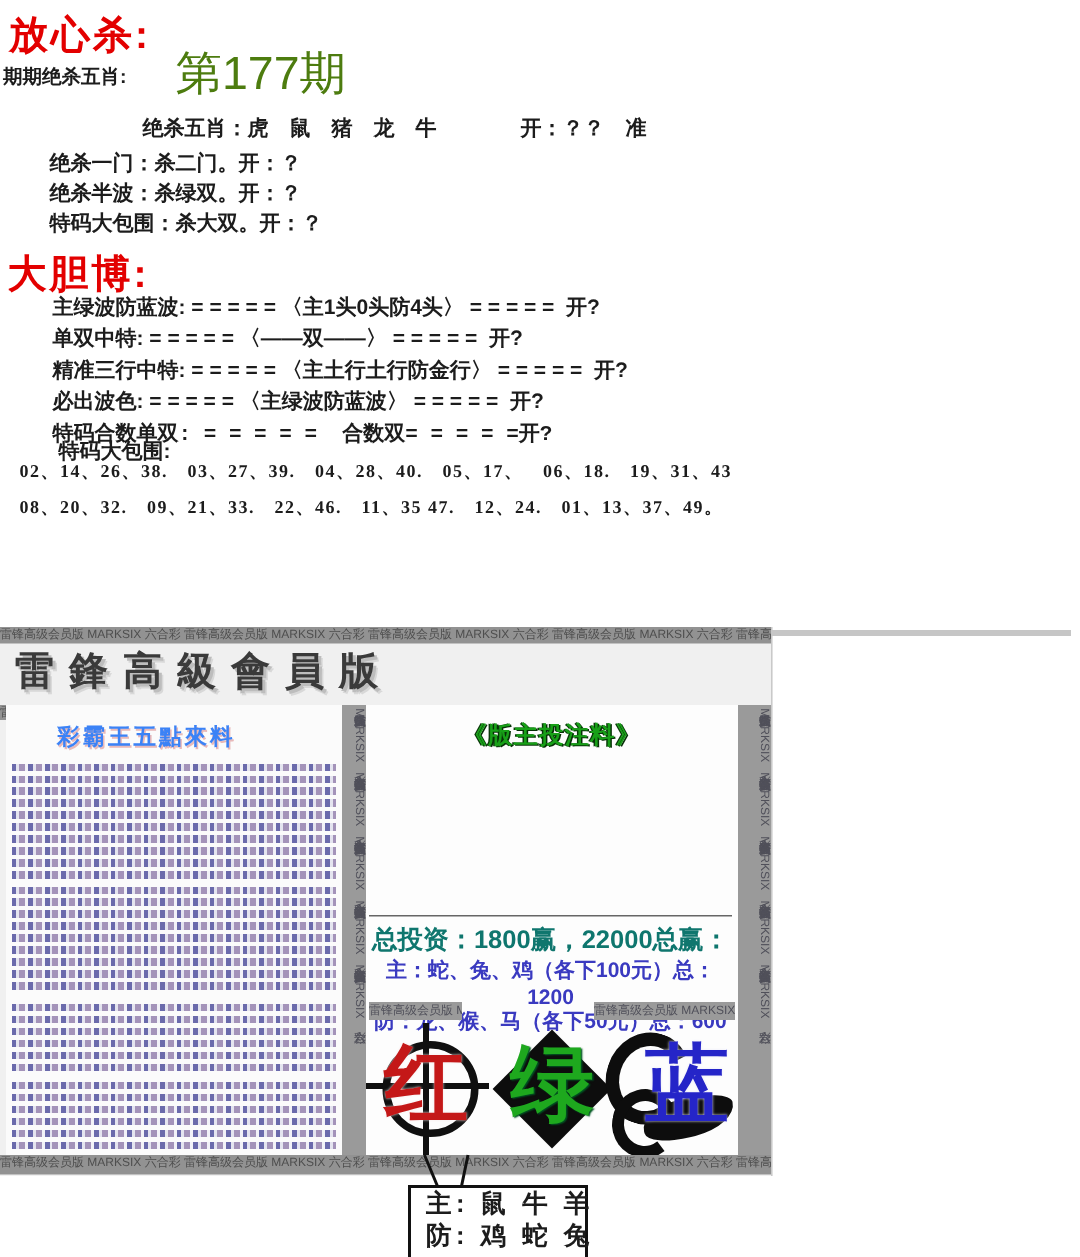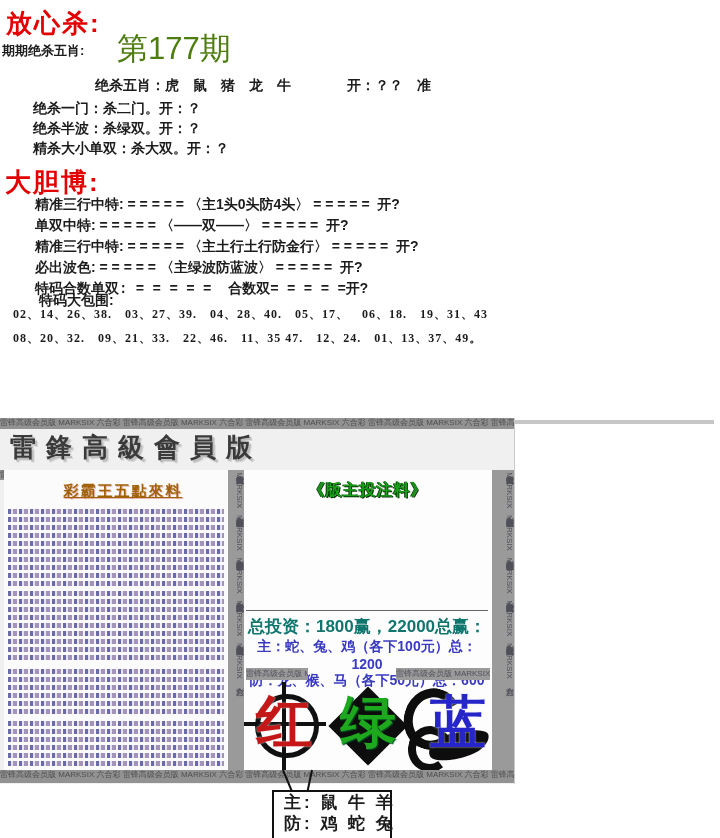--- a/index.html
+++ b/index.html
@@ -37,21 +37,21 @@
   .strip { background:#929292; color:#4e4e4e; font-size:8px; line-height:10px; overflow:hidden; white-space:nowrap; }
   .vstrip { background:#9a9a9a; color:#50505a; font-size:8px; overflow:hidden; writing-mode:vertical-rl; line-height:9px; }
   #scan-topstrip { left:0; top:0; width:514px; height:11px; }
   #scan-topline  { left:514px; top:420px; width:200px; height:4px; background:#c6c6c6; }
   #masthead { left:10px; top:12px; font-size:26px; font-weight:bold; color:#3a3a3a; letter-spacing:10px;
               text-shadow:2px 2px 0 #bdbdbd,3px 3px 0 #d8d8d8; }
   #substrip-a { left:0; top:52px; width:56px; height:10px; }
   #substrip-b { left:226px; top:52px; width:288px; height:10px; }
 
   #leftcol { left:4px; top:52px; width:224px; height:300px; background:#fbfbfb; }
-  #lc-header { left:34px; top:12px; width:170px; font-size:15px; font-weight:bold; color:#a16207; letter-spacing:2px; text-align:center; text-shadow:1px 1px 0 #e8b9b9;text-decoration:underline; }
+  #lc-header { left:34px; top:12px; width:170px; font-size:15px; font-weight:bold; color:#3b82f6; letter-spacing:2px; text-shadow:1px 1px 0 #e8b9b9; }
   .noise-text { background-image:
       repeating-linear-gradient(0deg, rgba(0,0,0,0) 0 5px, #fbfbfb 5px 8px),
       repeating-linear-gradient(90deg, rgba(58,58,145,0.75) 0 3px, rgba(214,214,232,0.6) 3px 5px, rgba(92,62,132,0.55) 5px 9px, rgba(238,238,246,0.7) 9px 11px);
       filter:blur(0.35px); }
   #nb1 { left:4px; top:38px;  width:216px; height:78px; }
   #nb2 { left:4px; top:120px; width:216px; height:70px; }
   #nb3 { left:4px; top:198px; width:216px; height:46px; }
   #nb4 { left:4px; top:248px; width:216px; height:48px; }
 
   #midstrip  { left:228px; top:52px; width:16px; height:300px; }
@@ -97,24 +97,24 @@
 
 <div id="page">
 
   <div id="h-fangxin" class="abs">放心杀:</div>
   <div id="h-qiqi" class="abs">期期绝杀五肖:</div>
   <div id="h-issue" class="abs">第177期</div>
 
   <div id="k0" class="abs kline">绝杀五肖：虎　鼠　猪　龙　牛　　　　开：？？　准</div>
   <div id="k1" class="abs kline">绝杀一门：杀二门。开：？</div>
   <div id="k2" class="abs kline">绝杀半波：杀绿双。开：？</div>
-  <div id="k3" class="abs kline">精杀大小单双：杀大双。开：？</div>
+  <div id="k3" class="abs kline">特码大包围：杀大双。开：？</div>
 
   <div id="h-dadan" class="abs">大胆博:</div>
-  <div id="b0" class="abs bline">精准三行中特: = = = = = 〈主1头0头防4头〉 = = = = =  开?</div>
+  <div id="b0" class="abs bline">主绿波防蓝波: = = = = = 〈主1头0头防4头〉 = = = = =  开?</div>
   <div id="b1" class="abs bline">单双中特: = = = = = 〈——双——〉 = = = = =  开?</div>
   <div id="b2" class="abs bline">精准三行中特: = = = = = 〈主土行土行防金行〉 = = = = =  开?</div>
   <div id="b3" class="abs bline">必出波色: = = = = = 〈主绿波防蓝波〉 = = = = =  开?</div>
   <div id="b4" class="abs bline">特码合数单双: = = = = =  合数双= = = = =开?</div>
 
   <div id="sur-title" class="abs">特码大包围:</div>
   <div id="sur-1" class="abs numline">02、14、26、38.　03、27、39.　04、28、40.　05、17、　06、18.　19、31、43</div>
   <div id="sur-2" class="abs numline">08、20、32.　09、21、33.　22、46.　11、35 47.　12、24.　01、13、37、49。</div>
 
   <div id="scan" class="abs">

